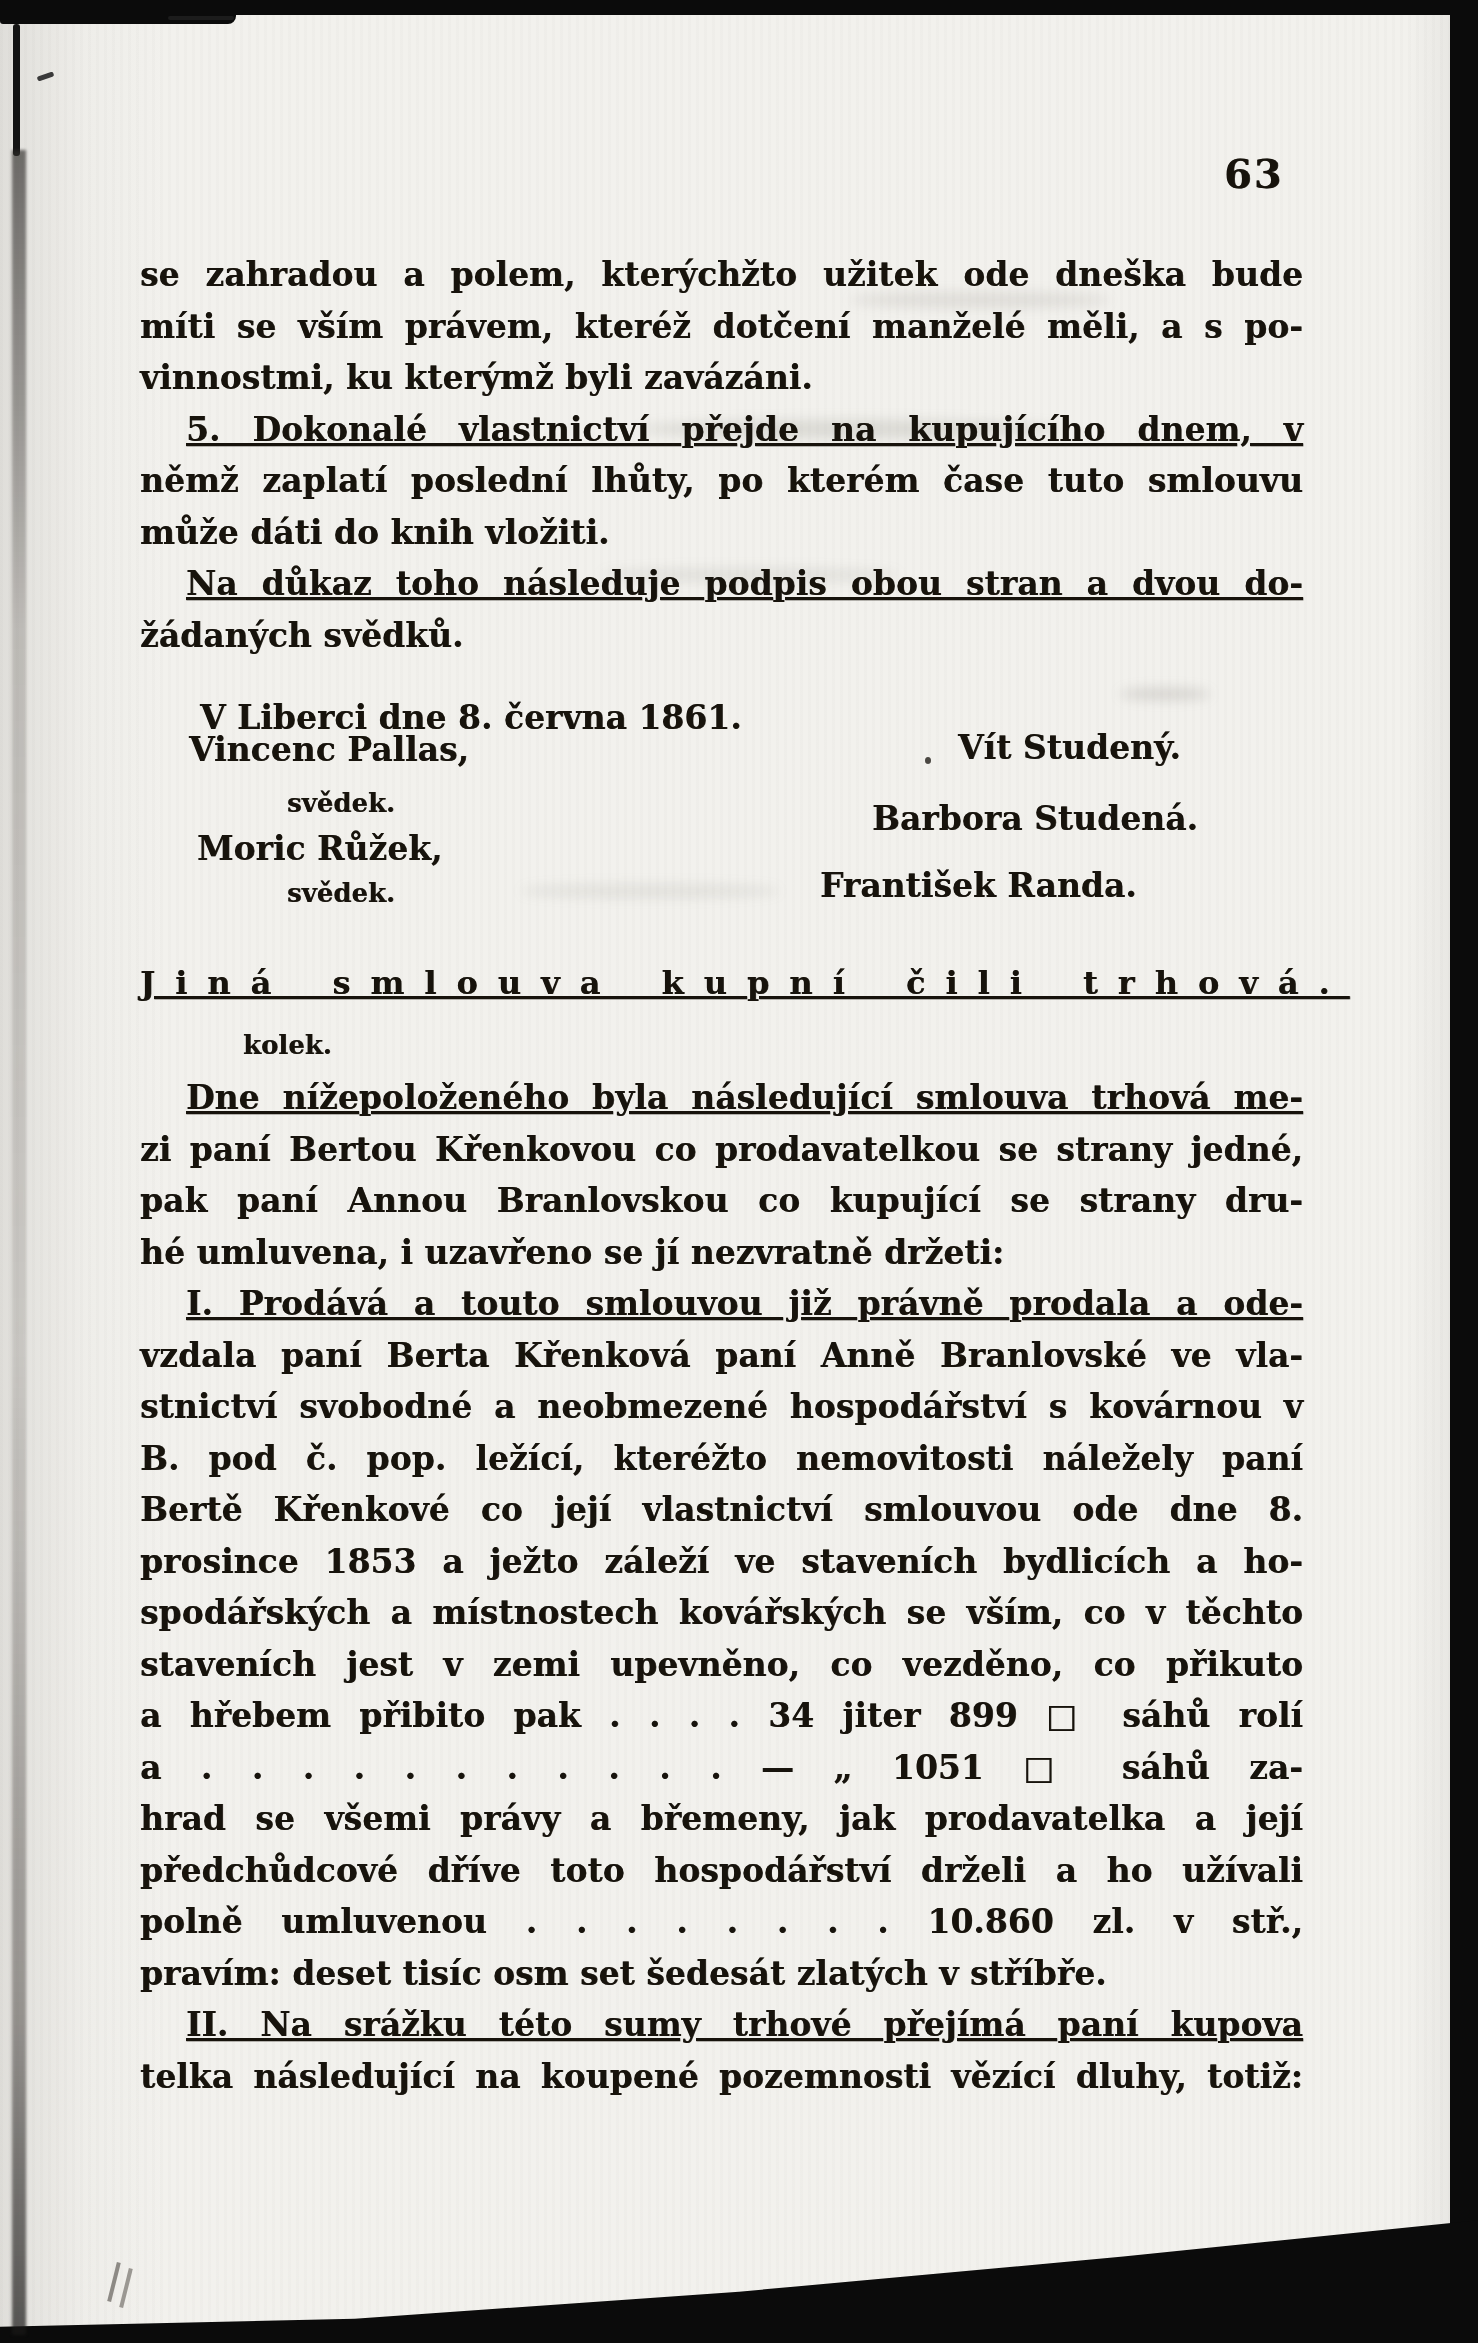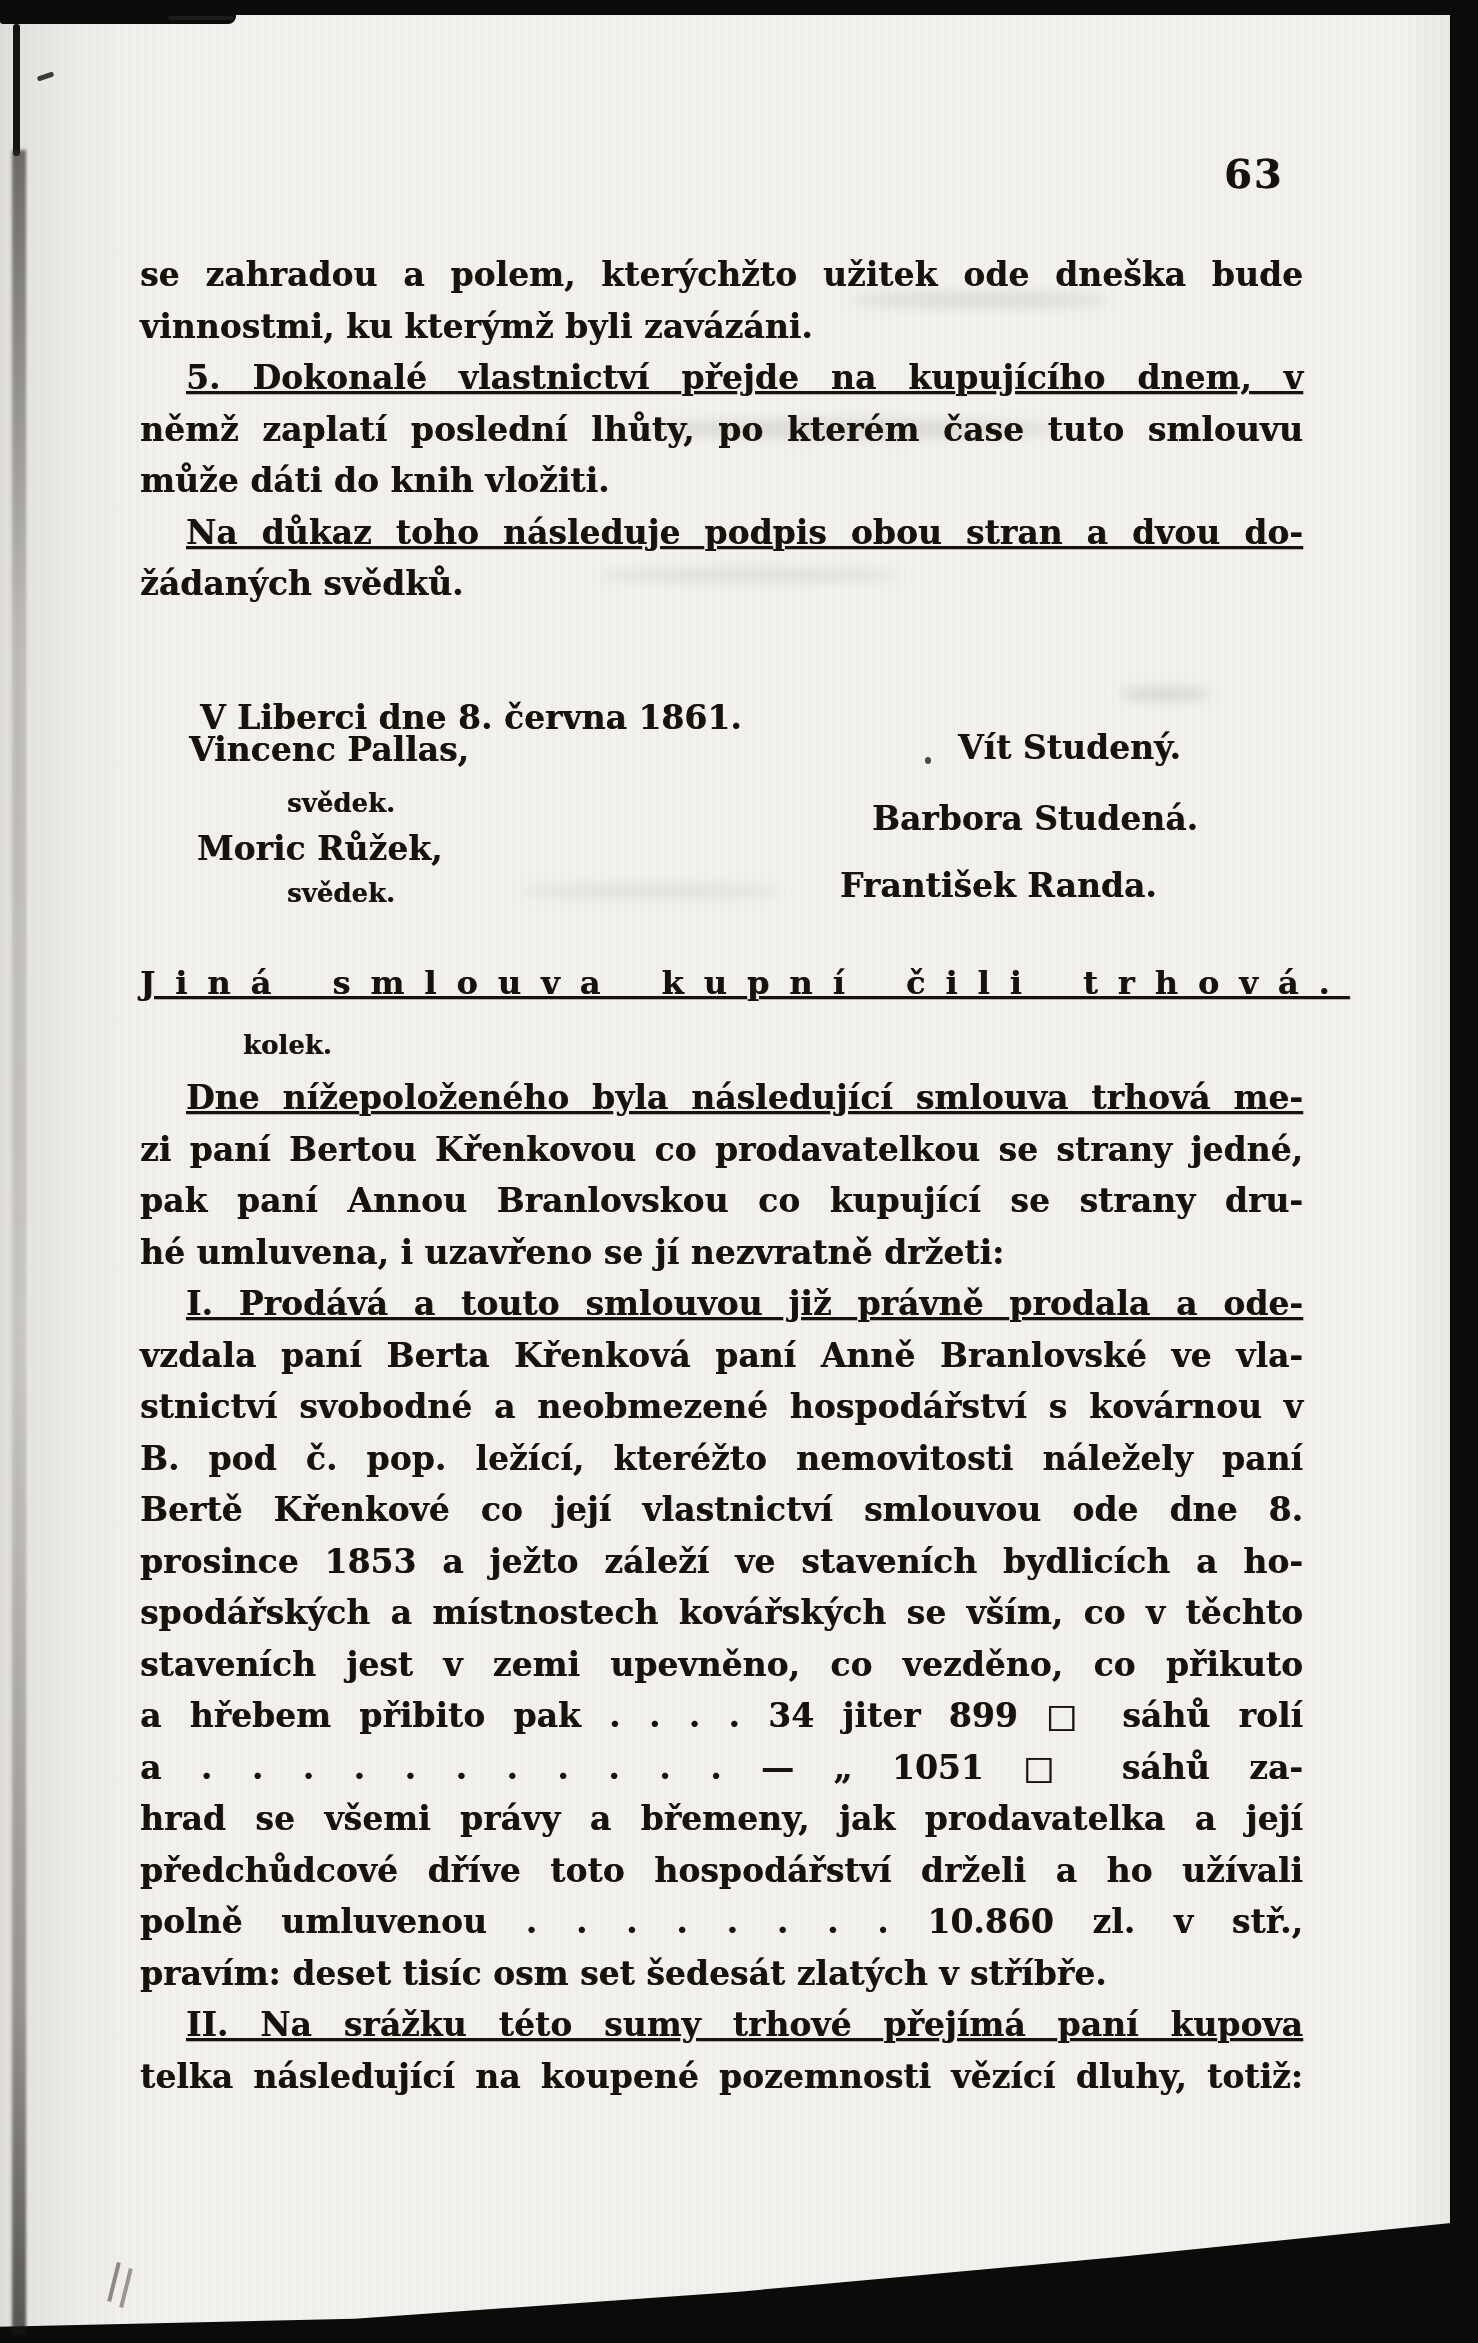--- a/index.html
+++ b/index.html
@@ -28,21 +28,21 @@
   .nj{text-align-last:left;}
   .ind{text-indent:46px;text-decoration:underline;}
 
   .abs{position:absolute;font-size:33px;line-height:51.5px;white-space:nowrap;}
   .dateline{left:200px;top:692px;}
   .sig-l1{left:189px;top:724px;}
   .sig-r1{left:958px;top:722px;}
   .sig-role1{left:287px;top:778px;font-size:26px;}
   .sig-r2{left:872px;top:793px;}
   .sig-l2{left:197px;top:823px;}
-  .sig-r3{left:840px;top:860px;}
+  .sig-r3{left:820px;top:860px;}
   .sig-role2{left:287px;top:868px;font-size:26px;}
 
   .heading{left:140px;top:958px;font-size:32px;letter-spacing:20px;word-spacing:10px;text-decoration:underline;}
   .kolek{left:243px;top:1020px;font-size:26px;}
 
   
   .art{position:absolute;pointer-events:none;}
   .edge-top{left:0;top:0;width:1478px;height:15px;background:var(--scan_edge,#0b0b0b);}
   .edge-top2{left:0;top:0;width:236px;height:24px;background:var(--scan_edge,#0b0b0b);border-radius:0 0 8px 3px;}
   .edge-right{left:1450px;top:0;width:28px;height:2343px;background:var(--scan_edge,#0b0b0b);}
@@ -83,20 +83,21 @@
   <div class="art smudge smudge1"></div>
   <div class="art smudge smudge2"></div>
   <div class="art smudge smudge3"></div>
   <div class="art smudge smudge4"></div>
   <div class="art smudge smudge5"></div>
 
   <div class="pagenum txt">63</div>
 
   <div class="lineblock block-deed txt">
       <div class="tl jl">se zahradou a polem, kterýchžto užitek ode dneška bude</div>
+      <div class="tl jl">míti se vším právem, kteréž dotčení manželé měli, a s po-</div>
       <div class="tl nj">vinnostmi, ku kterýmž byli zavázáni.</div>
       <div class="tl jl ind">5. Dokonalé vlastnictví přejde na kupujícího dnem, v</div>
       <div class="tl jl">němž zaplatí poslední lhůty, po kterém čase tuto smlouvu</div>
       <div class="tl nj">může dáti do knih vložiti.</div>
       <div class="tl jl ind">Na důkaz toho následuje podpis obou stran a dvou do-</div>
       <div class="tl nj">žádaných svědků.</div>
     </div>
 
   <div class="abs dateline txt">V Liberci dne 8. června 1861.</div>
   <div class="abs sig-l1 txt">Vincenc Pallas,</div>

